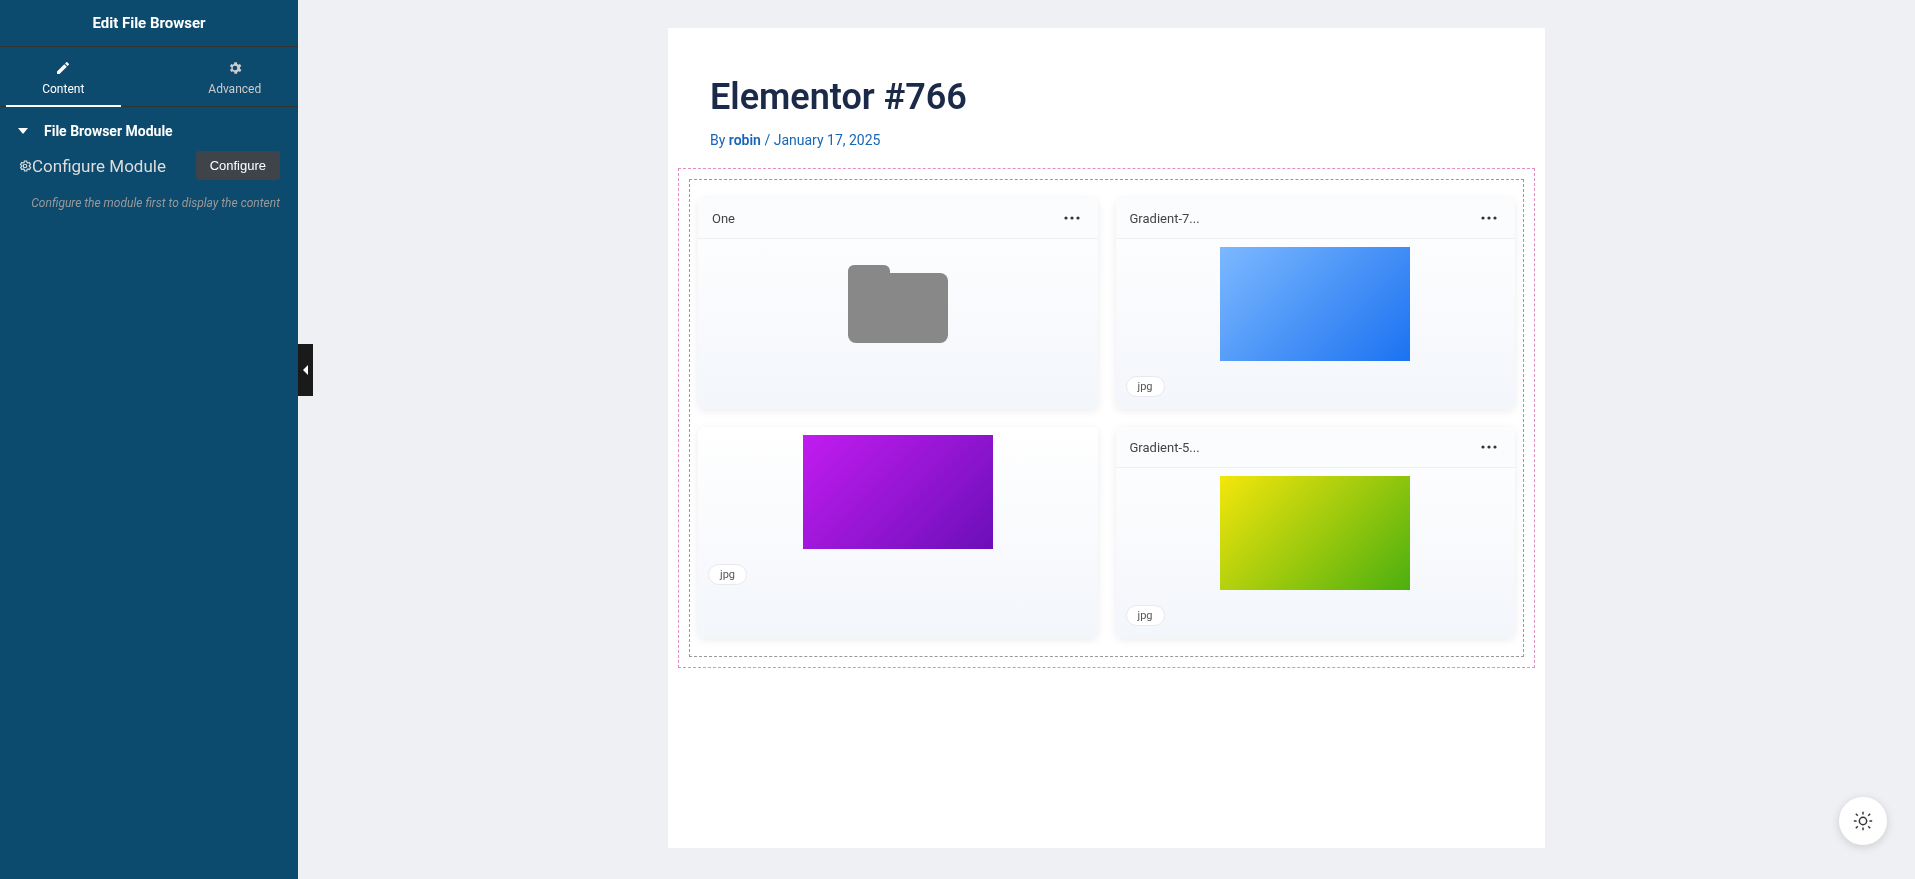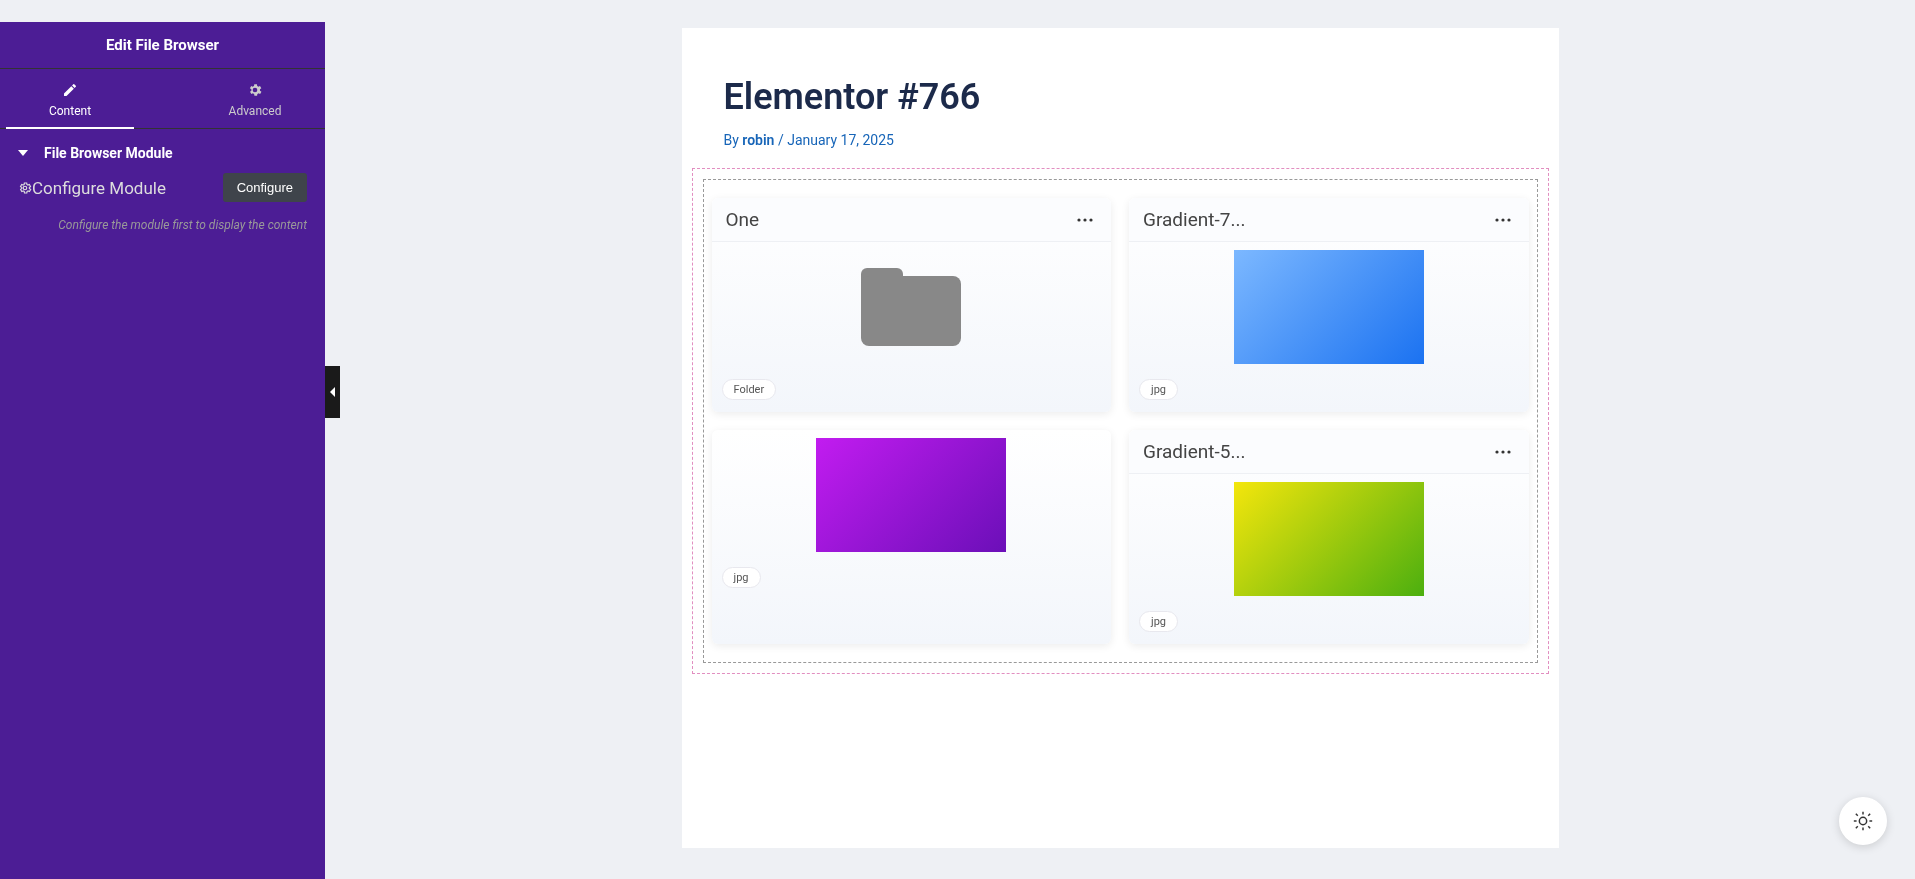--- a/index.html
+++ b/index.html
@@ -5,27 +5,26 @@
 * { margin: 0; padding: 0; box-sizing: border-box; }
 body {
   font-family: -apple-system, BlinkMacSystemFont, "Segoe UI", Roboto, Helvetica, Arial, sans-serif;
   display: flex;
   height: 879px;
   width: 1915px;
   overflow: hidden;
   background: #eef0f4;
 }
 .sidebar {
-  width: 325px;
-  background: #4c1d95;
+  width: 298px;
+  background: #0c4a6e;
   color: #fff;
   display: flex;
   flex-direction: column;
   position: relative;
-  margin-top: 22px;
 }
 .sidebar-title {
   text-align: center;
   padding: 14px 0;
   font-size: 15px;
   font-weight: 700;
   border-bottom: 1px solid #333;
 }
 .tabs {
   display: flex;
@@ -147,21 +146,21 @@
 }
 .file-card-header {
   display: flex;
   align-items: center;
   justify-content: space-between;
   padding: 10px 14px;
   border-bottom: 1px solid #eef0f4;
   background: #fbfcfe;
 }
 .file-name {
-  font-size: 19px;
+  font-size: 13px;
   color: #444;
 }
 .more-btn {
   width: 24px; height: 20px;
   display: flex; align-items: center; justify-content: center;
   cursor: pointer;
   color: #333;
   letter-spacing: 1px;
   font-weight: 700;
 }
@@ -284,23 +283,20 @@
                     <circle cx="8" cy="2" r="1.6"></circle>
                     <circle cx="14" cy="2" r="1.6"></circle>
                   </svg>
               </span>
             </div>
             <div class="file-preview">
               <div class="folder-shape">
                 <div class="tab-part"></div>
                   <div class="body-part"></div>
               </div>
-            </div>
-            <div class="file-footer">
-              <span class="file-tag">Folder</span>
             </div>
           </div>
 
           <div class="file-card">
             <div class="file-card-header">
               <span class="file-name">Gradient-7...</span>
               <span class="more-btn">
                 <svg width="16" height="4" viewBox="0 0 16 4" fill="currentColor">
                     <circle cx="2" cy="2" r="1.6"></circle>
                     <circle cx="8" cy="2" r="1.6"></circle>

